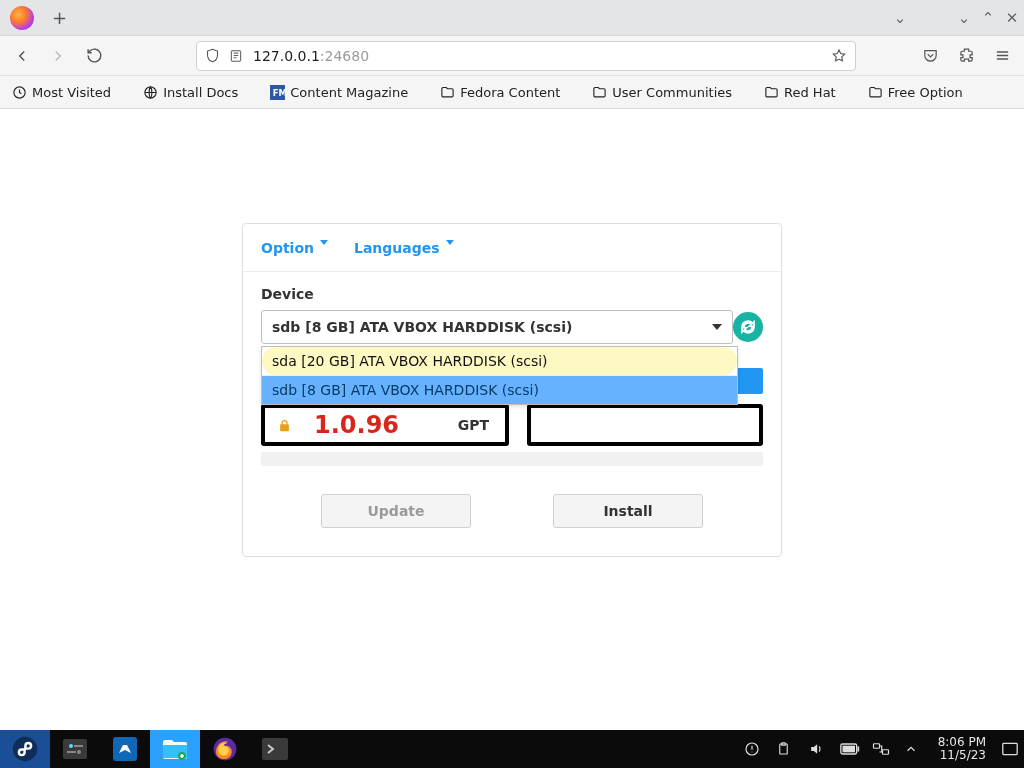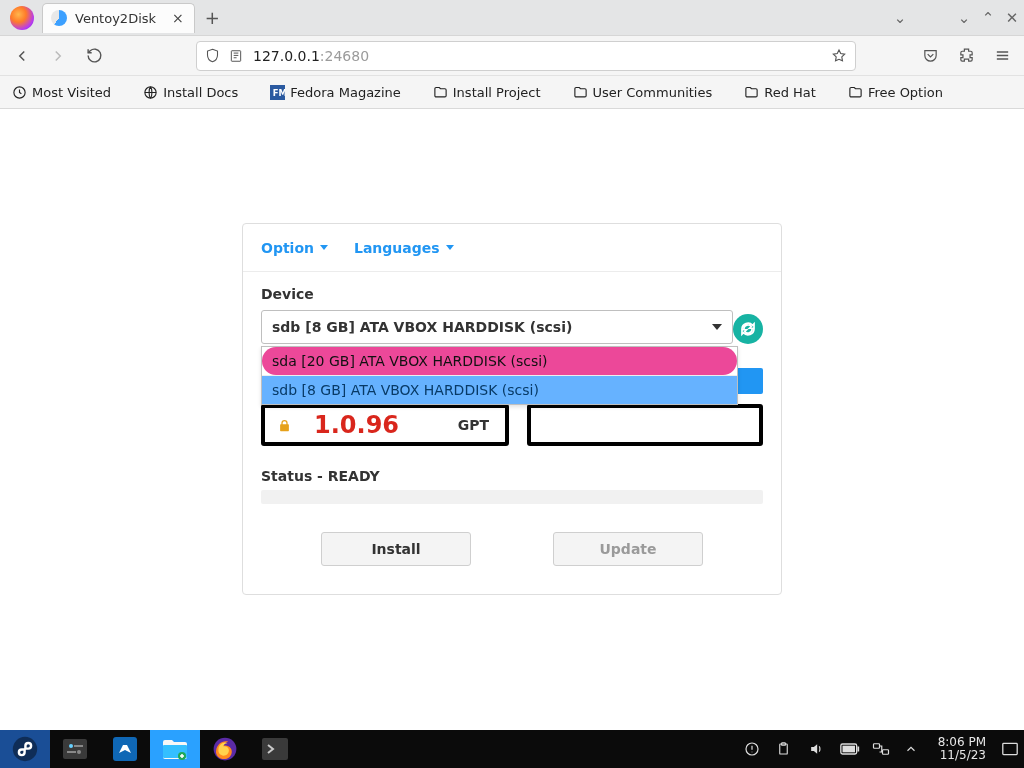--- a/index.html
+++ b/index.html
@@ -56,48 +56,48 @@
   .bm svg { width:15px; height:15px; }
 
   
   .page { position:absolute; left:0; right:0; top:109px; bottom:38px; background:#fff; }
   .card {
     width:540px; margin:114px auto 0; border:1px solid #dedede; border-radius:4px;
     background:#fff; padding:0 0 28px; font-size:14px; color:#333;
   }
   .card-menus { height:48px; display:flex; align-items:center; gap:26px; padding:0 18px;
     border-bottom:1px solid #ececec; color:#2196f3; font-weight:600; }
-  .menu { display:flex; align-items:center; gap:6px; cursor:pointer; }
+  .menu { display:flex; gap:6px; cursor:pointer; }
   .caret { width:0; height:0; border-left:4px solid transparent; border-right:4px solid transparent;
     border-top:5px solid #2196f3; }
 
   .section { padding:14px 18px 0; }
   .labelrow { font-weight:700; color:#333; margin-bottom:8px; }
 
-  .device-row { display:flex; align-items:flex-end; gap:0; position:relative; }
+  .device-row { display:flex; align-items:center; gap:0; position:relative; }
   .device-select {
     flex:1; height:34px; border:1px solid #bfbfbf; border-radius:3px; background:#fff;
     display:flex; align-items:center; justify-content:space-between; padding:0 10px;
     font-weight:700; cursor:pointer;
   }
   .dd-caret { width:0;height:0;border-left:5px solid transparent;border-right:5px solid transparent;border-top:6px solid #333; }
   .refresh {
     width:30px; height:30px; border-radius:50%; background:#17b3a3; color:#fff;
     display:flex; align-items:center; justify-content:center; cursor:pointer;
     font-size:16px;
   }
 
   .dropdown {
     position:absolute; left:0; top:36px; width:477px;
     border:1px solid #bfbfbf; background:#fff; z-index:5;
     box-shadow:0 2px 4px rgba(0,0,0,.12);
   }
   .dd-item { padding:6px 10px; font-size:14px; color:#111; cursor:pointer; }
   .dd-item + .dd-item { border-top:1px solid #eee; }
-  .dd-item.hovered { background:#ec4899;border-radius:14px; }
+  .dd-item.hovered { background:#fef9c3;border-radius:14px; }
   .dd-item.selected { background:#66b2ff; color:#083a66; }
 
   .blue-strip {
     height:26px; background:#2196f3; margin:24px 18px 0; border-radius:2px;
   }
 
   .panels { display:flex; gap:18px; padding:10px 18px 0; }
   .panel {
     flex:1; height:42px; border:4px solid #000000; border-radius:3px;
     display:flex; align-items:center; justify-content:center; position:relative;
@@ -132,25 +132,20 @@
   .tb-clock { text-align:right; line-height:1.1; padding:0 10px 0 6px; }
   .tb-show { width:28px; height:100%; display:flex; align-items:center; justify-content:center; }
 
   svg { display:block; }
 </style>
 </head>
 <body>
 
 <div class="tabstrip">
   <div class="ff-badge"></div>
-  <div class="tab">
-    <div class="favicon"></div>
-    <span>Ventoy2Disk</span>
-    <span class="close">×</span>
-  </div>
   <div class="newtab">+</div>
   <div class="spacer"></div>
   <div class="wchev">⌄</div>
   <div style="width:40px"></div>
   <div class="wmin">⌄</div>
   <div class="wmax">⌃</div>
   <div class="wclose">✕</div>
 </div>
 
 <div class="addrbar">
@@ -225,27 +220,27 @@
         <circle cx="12" cy="12" r="9"></circle>
         <path d="M3 12h18M12 3c3 3 3 15 0 18M12 3c-3 3-3 15 0 18"></path>
       </svg>
     <span>Install Docs</span>
   </div>
   <div class="bm">
     <svg viewBox="0 0 16 16">
         <rect width="16" height="16" fill="#2b5aa0"></rect>
         <text x="3" y="12" font-size="9" fill="#fff" font-weight="700">FM</text>
       </svg>
-    <span>Fedora Magazine</span>
+    <span>Content Magazine</span>
   </div>
   <div class="bm">
     <svg viewBox="0 0 24 24" fill="none" stroke="#222" stroke-width="1.8">
         <path d="M3 6a2 2 0 0 1 2-2h5l2 2h7a2 2 0 0 1 2 2v9a2 2 0 0 1-2 2H5a2 2 0 0 1-2-2V6z"></path>
       </svg>
-    <span>Install Project</span>
+    <span>Fedora Content</span>
   </div>
   <div class="bm">
     <svg viewBox="0 0 24 24" fill="none" stroke="#222" stroke-width="1.8">
         <path d="M3 6a2 2 0 0 1 2-2h5l2 2h7a2 2 0 0 1 2 2v9a2 2 0 0 1-2 2H5a2 2 0 0 1-2-2V6z"></path>
       </svg>
     <span>User Communities</span>
   </div>
   <div class="bm">
     <svg viewBox="0 0 24 24" fill="none" stroke="#222" stroke-width="1.8">
         <path d="M3 6a2 2 0 0 1 2-2h5l2 2h7a2 2 0 0 1 2 2v9a2 2 0 0 1-2 2H5a2 2 0 0 1-2-2V6z"></path>
@@ -305,26 +300,25 @@
           <svg width="15" height="15" viewBox="0 0 24 24" fill="#e6a11a">
               <path d="M7 10V8a5 5 0 0 1 10 0v2h1a1 1 0 0 1 1 1v9a1 1 0 0 1-1 1H6a1 1 0 0 1-1-1v-9a1 1 0 0 1 1-1h1zm2 0h6V8a3 3 0 0 0-6 0v2z"></path>
             </svg>
         </span>
         <span class="ver">1.0.96</span>
         <span class="gpt">GPT</span>
       </div>
       <div class="panel"></div>
     </div>
 
-    <div class="status">Status - READY</div>
     <div class="progress"></div>
 
     <div class="btnrow">
+      <div class="vbtn dim">Update</div>
       <div class="vbtn">Install</div>
-      <div class="vbtn dim">Update</div>
     </div>
 
   </div>
 </div>
 
 <div class="taskbar">
   <div class="tb-left">
     <div class="tb-btn tb-fedora">
       <svg width="26" height="26" viewBox="0 0 32 32">
           <circle cx="16" cy="16" r="15" fill="#0f2d57"></circle>

